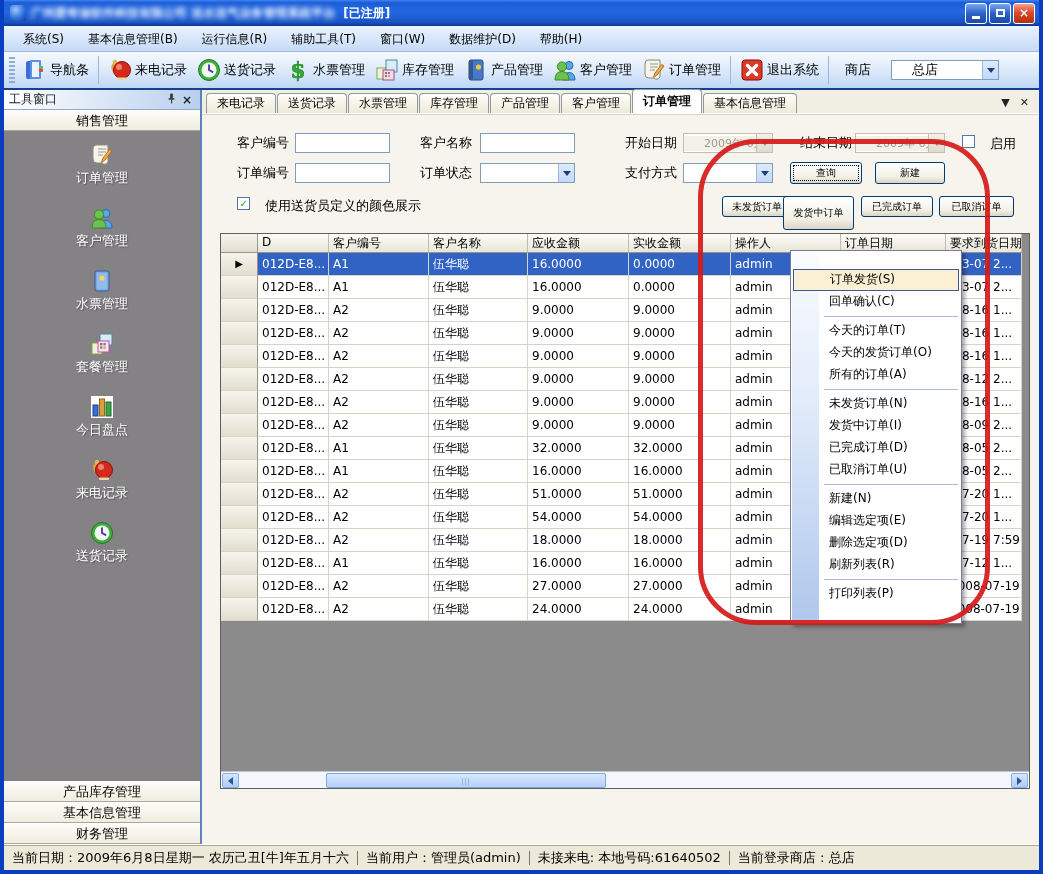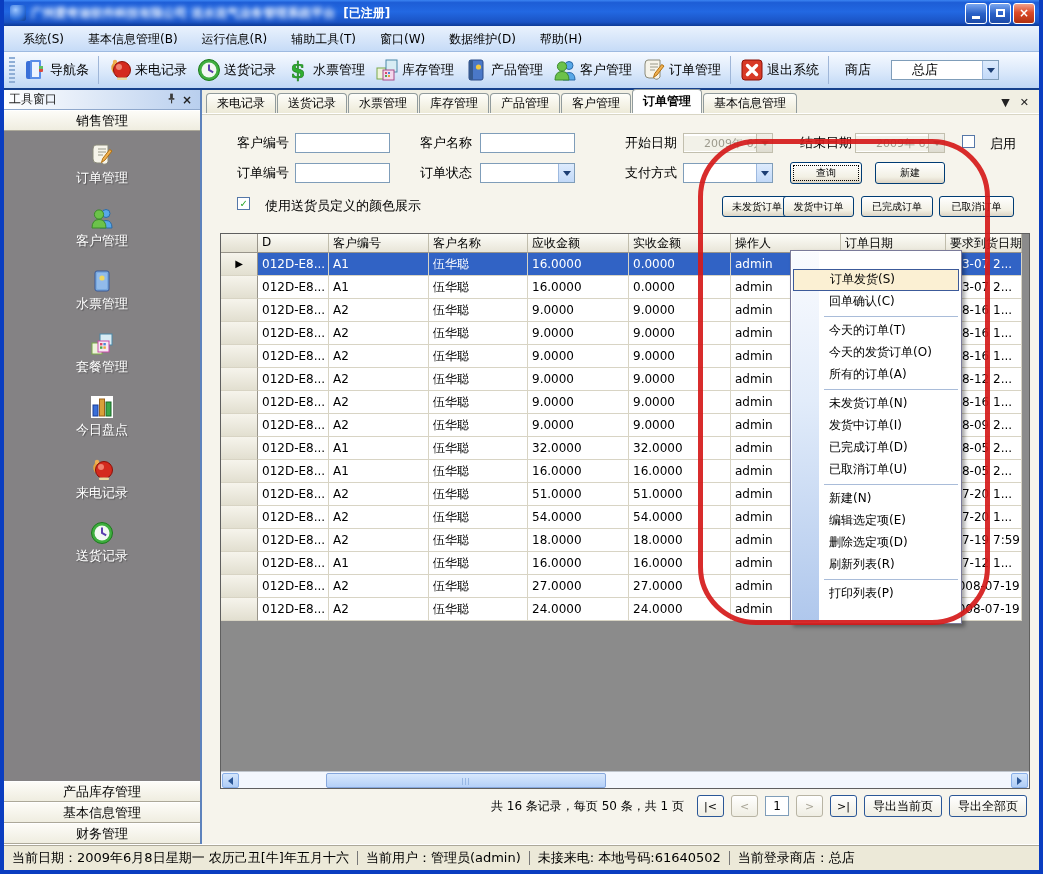--- a/index.html
+++ b/index.html
@@ -453,21 +453,21 @@
           </div>
         </div>
         <div class="xp-btn focus" style="left:588px;top:47px;width:72px;">查询</div>
         <div class="xp-btn" style="left:673px;top:47px;width:70px;">新建</div>
 
         <div class="chk-row" style="left:35px;top:82px;">
           <span class="checkbox">✓</span>
           <span>使用送货员定义的颜色展示</span>
         </div>
         <div class="xp-btn" style="left:520px;top:81px;width:70px;height:21px;">未发货订单</div>
-        <div class="xp-btn" style="left:581px;top:81px;width:71px;height:21px;">发货中订单</div>
+        <div class="xp-btn" style="left:581px;top:81px;width:71px;height:34px;">发货中订单</div>
         <div class="xp-btn" style="left:659px;top:81px;width:72px;height:21px;">已完成订单</div>
         <div class="xp-btn" style="left:737px;top:81px;width:75px;height:21px;">已取消订单</div>
 
         <div class="grid-wrap">
           <div class="grid">
             <div class="grid-head">
                 <div class="th sel-col"></div>
                 <div class="th">D</div>
                 <div class="th">客户编号</div>
                 <div class="th">客户名称</div>
@@ -660,30 +660,20 @@
             <div class="hs-btn left">
                 <span class="tri-left"></span>
               </div>
             <div class="hs-thumb"></div>
             <div class="hs-btn right">
                 <span class="tri-right"></span>
               </div>
           </div>
         </div>
 
-        <div class="pagebar">
-          <span class="pg-summary">共 16 条记录，每页 50 条，共 1 页</span>
-          <div class="pg-btn">|&lt;</div>
-          <div class="pg-btn disabled">&lt;</div>
-          <input class="pg-input" value="1" style="">
-          <div class="pg-btn disabled">&gt;</div>
-          <div class="pg-btn">&gt;|</div>
-          <div class="pg-export">导出当前页</div>
-          <div class="pg-export">导出全部页</div>
-        </div>
       </div>
     </div>
   </div>
 
   <div class="statusbar">
     <span>当前日期：2009年6月8日星期一 农历己丑[牛]年五月十六</span>
     <span class="sb-div"></span>
     <span>当前用户：管理员(admin)</span>
     <span class="sb-div"></span>
     <span>未接来电: 本地号码:61640502</span>

